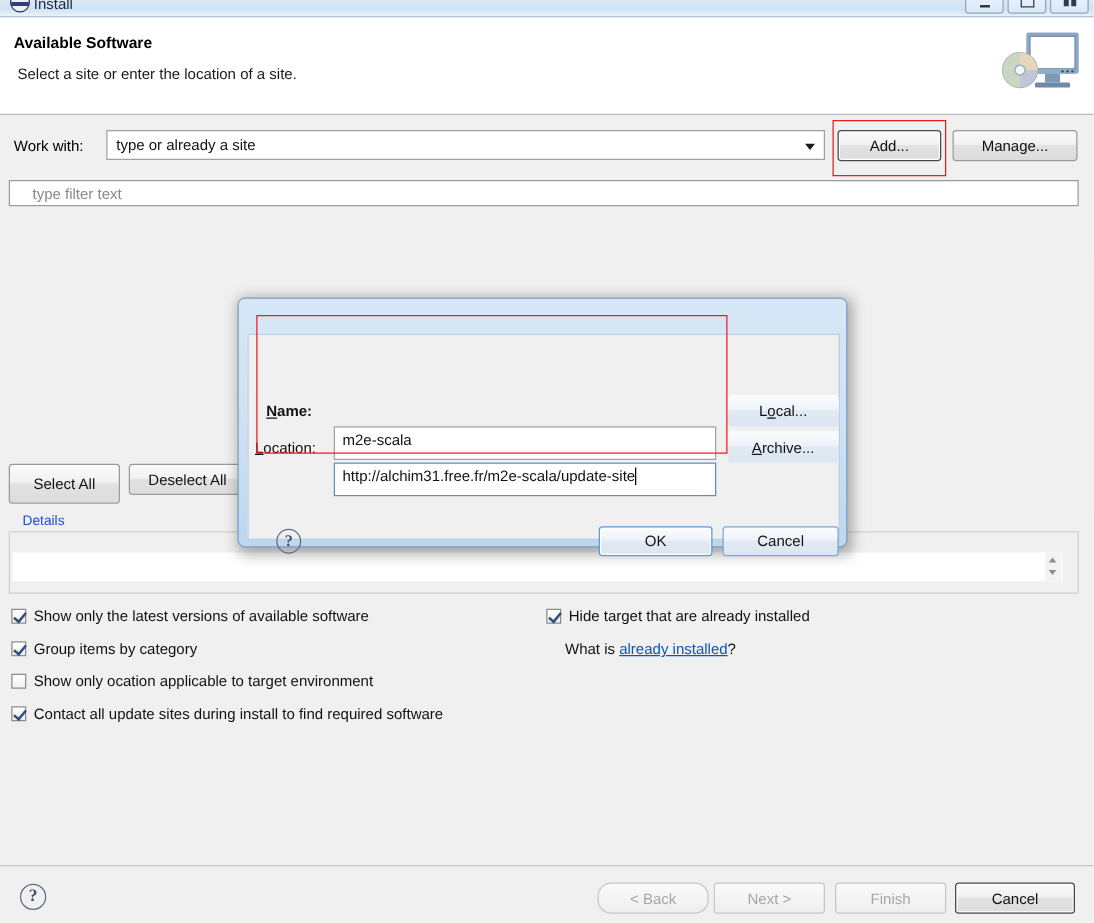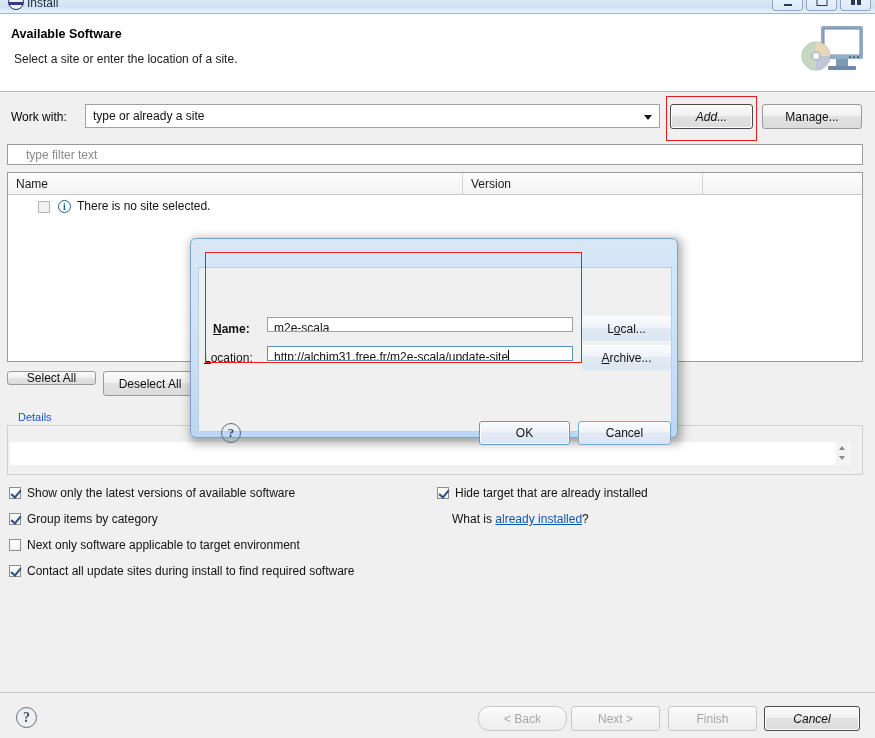--- a/index.html
+++ b/index.html
@@ -139,21 +139,20 @@
     color: #111;
     text-align: center;
     white-space: nowrap;
     display: flex;
     align-items: center;
     justify-content: center;
   }
   .btn.focus {
     border: 1px solid #4a4a4a;
     box-shadow: inset 0 0 0 1px #ffffff;
-    font-style: italic;
   }
   .btn.disabled { color: #a6a6a6; border-color: #c8c8c8;
     background: linear-gradient(to bottom,#fafafa 0%,#f4f4f4 50%,#eeeeee 100%); }
 
   #btn-add   { position: absolute; left: 670px; top: 104px; width: 83px; height: 25px; }
   #btn-manage{ position: absolute; left: 762px; top: 104px; width: 100px; height: 25px; }
 
   
   .annot {
     position: absolute;
@@ -240,21 +239,21 @@
     box-sizing: border-box;
   }
   .row-label {
     position: absolute;
     left: 69px; top: 2px;
     font-size: 12px;
     color: #111;
   }
 
   
-  #btn-select-all   { position: absolute; left: 7px;  top: 371px; width: 89px; height: 14px; }
+  #btn-select-all   { position: absolute; left: 7px;  top: 371px; width: 89px; height: 32px; }
   #btn-deselect-all { position: absolute; left: 103px; top: 371px; width: 94px; height: 25px; }
 
   
   .group {
     position: absolute;
     left: 7px; top: 425px;
     width: 856px; height: 50px;
     border: 1px solid #cfcfcf;
     box-sizing: border-box;
   }
@@ -411,30 +410,31 @@
   }
   .dlg-label {
     position: absolute;
     font-size: 12px;
     color: #111;
   }
   #dlg-lbl-name     { left: 14px; top: 54px; font-weight: bold; }
   #dlg-lbl-location { left: 5px;  top: 83px; }
   .dlg-input {
     position: absolute;
-    height: 15px;
+    height: 27px;
     background: #ffffff;
     border: 1px solid #a0a0a0;
     box-sizing: border-box;
     font-size: 12px;
     color: #111;
     padding-left: 6px;
     line-height: 21px;
     overflow: hidden;
     white-space: nowrap;
+    margin-top: 24px;
   }
   #dlg-input-name     { left: 68px; top: 49px; width: 306px; }
   #dlg-input-location { left: 68px; top: 78px; width: 306px; border-color: #5a8fc0; }
   .caret {
     display: inline-block;
     width: 1px; height: 14px;
     background: #000;
     vertical-align: -3px;
     margin-left: 0px;
   }
@@ -527,53 +527,41 @@
     <span class="combo-arrow"></span>
   </div>
   <div class="btn focus" id="btn-add">Add...</div>
   <div class="btn" id="btn-manage">Manage...</div>
   <div class="annot" id="annot-add"></div>
 
   <div class="filter">
     <span>type filter text</span>
   </div>
 
-  <div class="table">
-    <div class="thead">
-      <div class="th" id="th-name">Name</div>
-      <div class="th" id="th-version">Version</div>
-      <div class="th" id="th-blank"></div>
-    </div>
-    <div class="trow">
-      <span class="row-check"></span>
-      <span class="info-icon">i</span>
-      <span class="row-label">There is no site selected.</span>
-    </div>
-  </div>
 
   <div class="btn" id="btn-select-all">Select All</div>
   <div class="btn" id="btn-deselect-all">Deselect All</div>
 
   <div class="group"></div>
   <div class="group-legend">Details</div>
   <div class="details-field">
     <div class="details-scroll">
       <i class="up"></i>
       <i class="down"></i>
     </div>
   </div>
 
   <div class="opt" style="left:9px; top:486px;">
     <span class="cbx checked"></span><span>Show only the latest versions of available software</span>
   </div>
   <div class="opt" style="left:9px; top:512px;">
     <span class="cbx checked"></span><span>Group items by category</span>
   </div>
   <div class="opt" style="left:9px; top:538px;">
-    <span class="cbx"></span><span>Next only software applicable to target environment</span>
+    <span class="cbx"></span><span>Show only ocation applicable to target environment</span>
   </div>
   <div class="opt" style="left:9px; top:564px;">
     <span class="cbx checked"></span><span>Contact all update sites during install to find required software</span>
   </div>
 
   <div class="opt" style="left:437px; top:486px;">
     <span class="cbx checked"></span><span>Hide target that are already installed</span>
   </div>
   <div class="opt" style="left:452px; top:512px;">
     <span>What is </span><span class="link">already installed</span><span>?</span>

